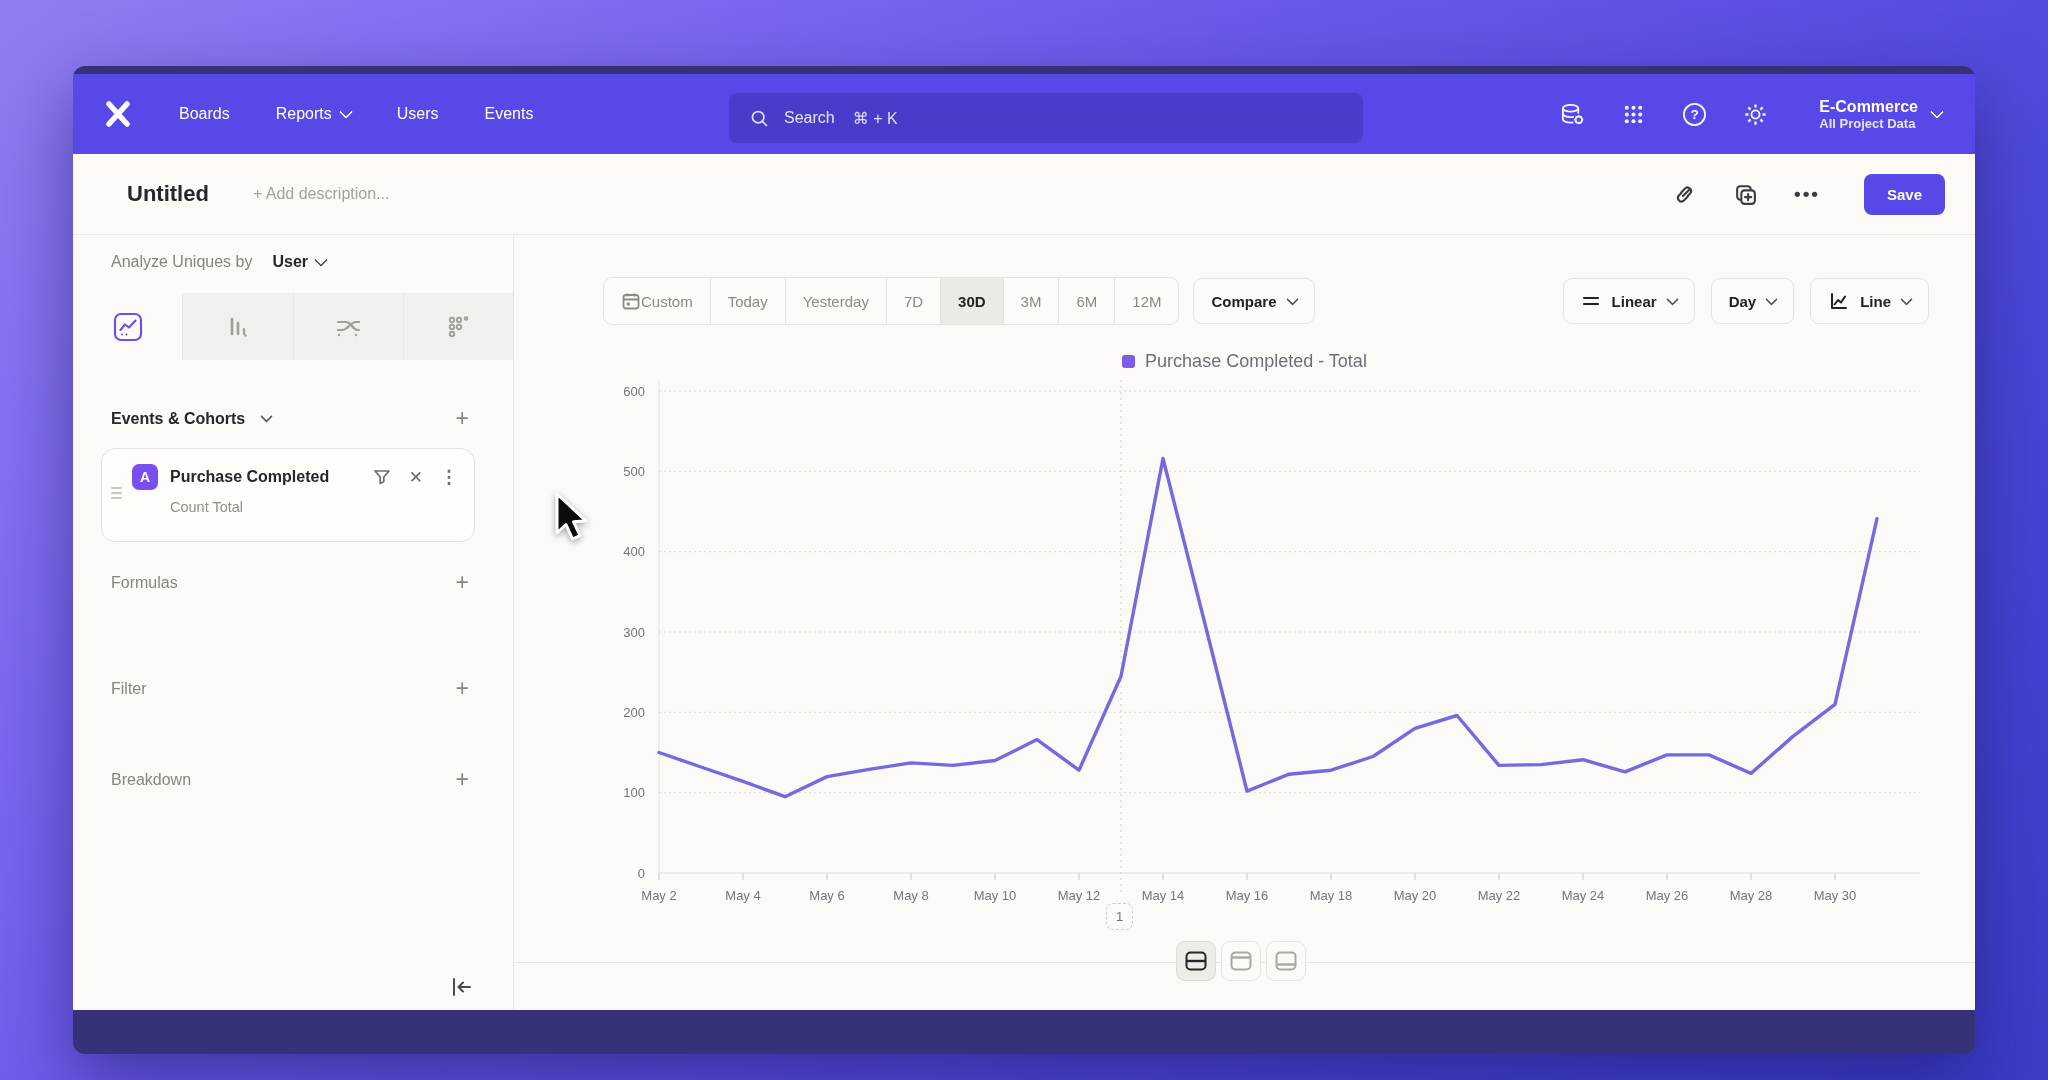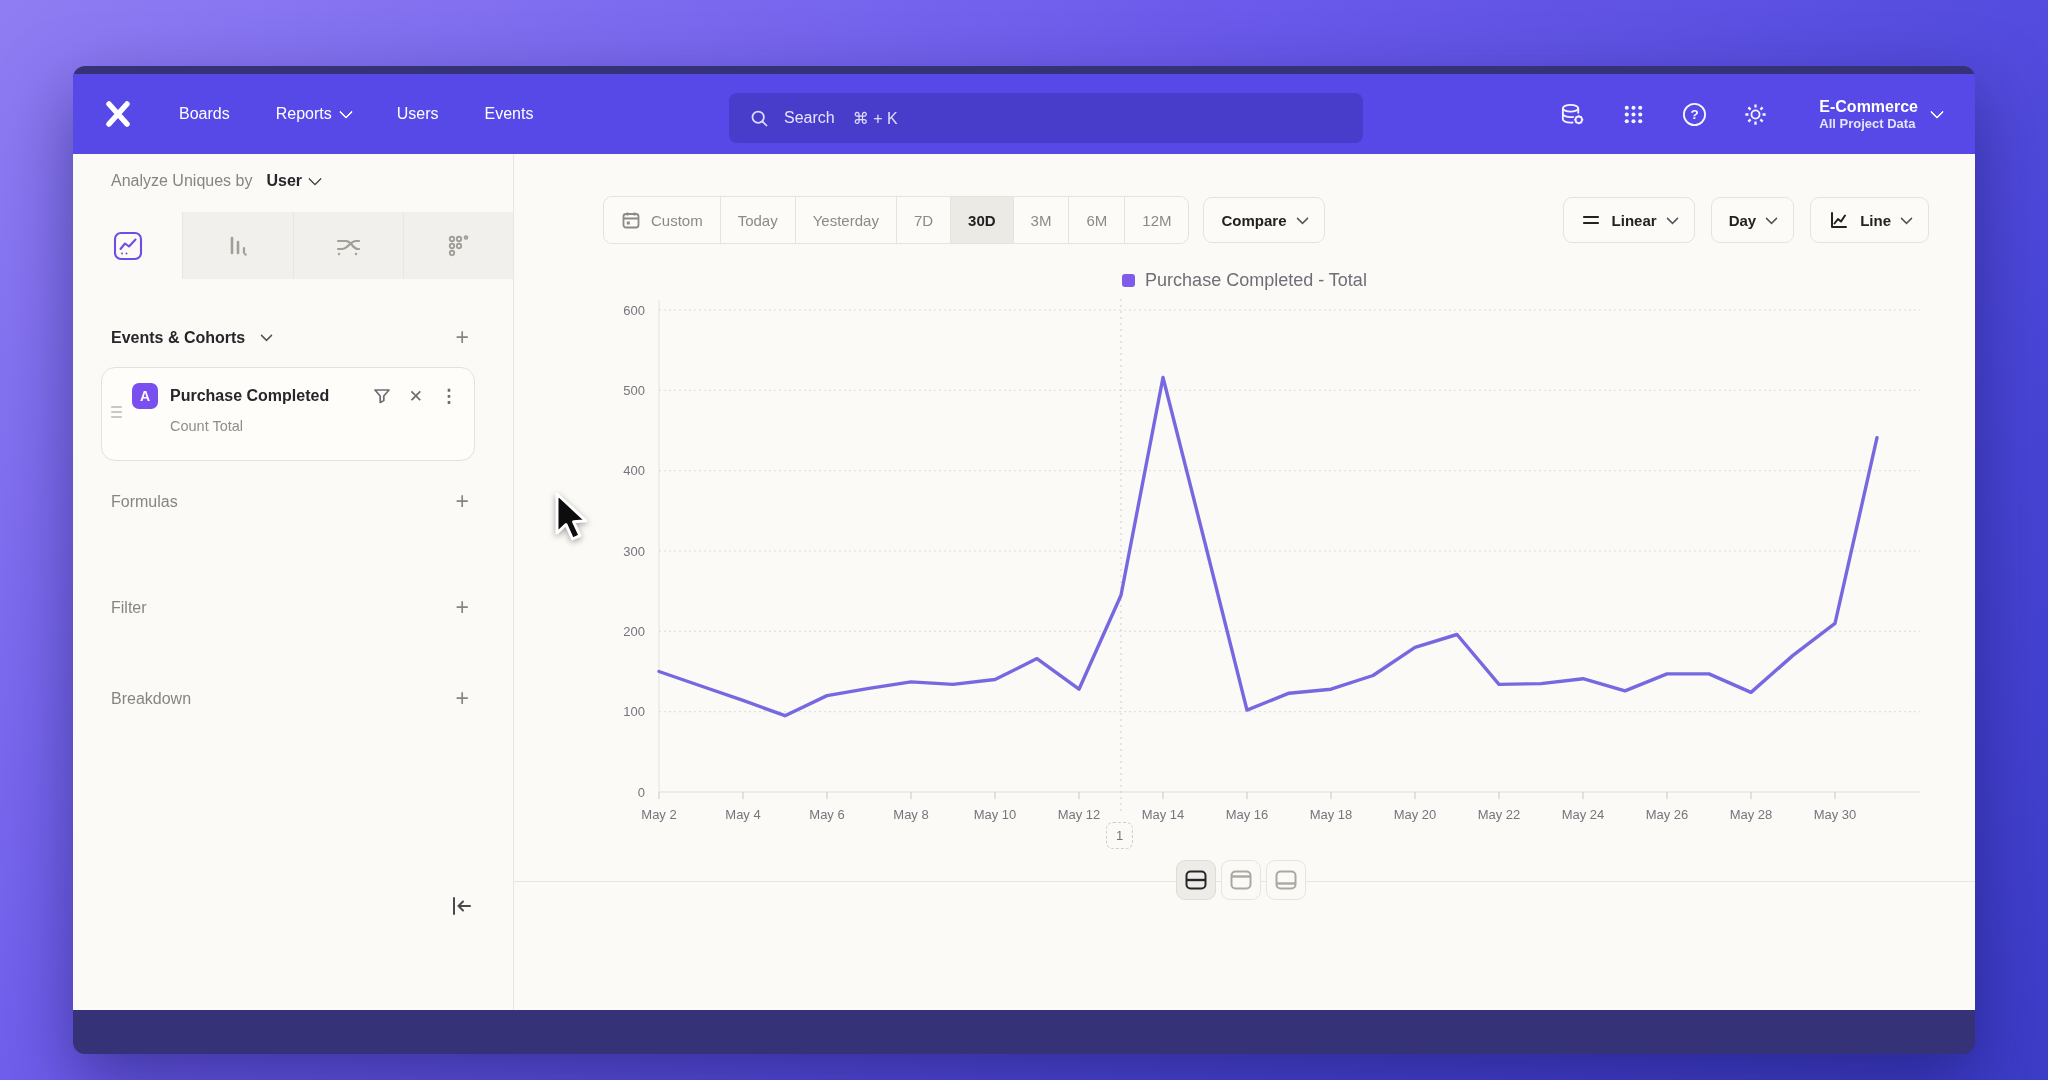--- a/index.html
+++ b/index.html
@@ -41,21 +41,21 @@
   .title{font-size:22px;font-weight:700;color:var(--ink)}
   .add-desc{font-size:16px;color:#a3a29b;margin-left:44px;cursor:text}
   .title-actions{margin-left:auto;display:flex;align-items:center;gap:36px}
   .t-icon{width:25px;height:25px;color:#3c3b40;cursor:pointer}
   .ellipsis{font-size:19px;letter-spacing:2px;color:#3c3b40;cursor:pointer;font-weight:700}
   .save-btn{margin-left:8px;background:var(--accent);color:#fff;border:none;border-radius:8px;
     padding:12px 23px;font-size:15px;font-weight:600;font-family:inherit;cursor:pointer}
   .body-row{flex:1;display:flex;min-height:0}
   
   .sidebar{width:441px;flex:none;border-right:1px solid #e7e6e2;position:relative;box-sizing:border-box}
-  .analyze-row{position:absolute;top:18px;left:38px;display:flex;align-items:center;gap:10px;font-size:16px;color:#86857f}
+  .analyze-row{position:absolute;top:18px;left:38px;display:flex;align-items:center;gap:16px;font-size:16px;color:#86857f}
   .analyze-val{color:var(--ink);font-weight:600;margin-left:4px;display:flex;align-items:center;gap:8px;cursor:pointer}
   .analyze-row .chev{border-color:#55545a}
   .tabstrip{position:absolute;top:58px;left:0;right:0;height:67px;background:#f1f0ec;display:flex}
   .tab{flex:1;display:flex;align-items:center;justify-content:center;border-right:1px solid #e7e6e2;cursor:pointer}
   .tab:last-child{border-right:none}
   .tab.active{background:var(--paper)}
   .ev-header{position:absolute;top:172px;left:38px;right:44px;display:flex;align-items:center;gap:17px}
   .ev-title{font-size:16px;font-weight:700;color:var(--ink)}
   .ev-header .chev{border-color:#55545a;width:7px;height:7px}
   .plus{margin-left:auto;font-size:23px;font-weight:400;color:#86857f;cursor:pointer;line-height:1}
@@ -71,21 +71,21 @@
   .x-glyph{font-size:17px;cursor:pointer}
   .kebab{font-size:18px;font-weight:700;cursor:pointer}
   .ev-metric{font-size:14.5px;color:var(--muted);margin:9px 0 16px 38px}
   .section-row{position:absolute;left:38px;right:44px;display:flex;align-items:center}
   .section-label{font-size:16px;font-weight:500;color:#86857f}
   .collapse-btn{position:absolute;top:740px;right:38px;width:26px;height:24px;cursor:pointer;color:#4a494f}
   
   .main{flex:1;position:relative;min-width:0}
   .controls{position:absolute;top:42px;left:89px;right:46px;display:flex;align-items:center}
   .seg{display:flex;border:1px solid var(--border);border-radius:9px;overflow:hidden;background:#fcfbf8}
-  .seg-btn{padding:0 17px;height:46px;display:flex;align-items:center;gap:10px;font-size:15px;
+  .seg-btn{padding:0 17px;height:46px;display:flex;align-items:center;font-size:15px;
     color:#8b8a84;border-right:1px solid var(--border);cursor:pointer;font-weight:500;box-sizing:border-box;white-space:nowrap}
   .seg-btn:last-child{border-right:none}
   .seg-btn.active{background:#ebeae5;color:#222;font-weight:700}
   .btn{height:46px;border:1px solid var(--border);border-radius:9px;padding:0 17px;display:flex;
     align-items:center;gap:11px;font-weight:700;font-size:15px;color:#222;background:#fcfbf8;cursor:pointer;box-sizing:border-box;white-space:nowrap}
   .compare-btn{margin-left:14px}
   .btn .chev{border-color:#55545a;width:7px;height:7px;margin-top:-3px}
   .right-controls{margin-left:auto;display:flex;gap:16px}
   .legend{position:absolute;top:116px;left:0;width:100%;display:flex;justify-content:center;
     align-items:center;gap:10px;font-size:18px;color:#6f6e76}
@@ -171,20 +171,41 @@
         <div class="project-txt">
           <span class="project-name">E-Commerce</span>
           <span class="project-sub">All Project Data</span>
         </div>
         <i class="chev"></i>
       </div>
     </div>
   </div>
 
   <div class="content">
+    <div class="titlebar">
+      <span class="title">Untitled</span>
+      <span class="add-desc">+ Add description...</span>
+      <div class="title-actions">
+        <svg class="t-icon" viewBox="0 0 24 24">
+          <g fill="none" stroke="currentColor" stroke-width="2" stroke-linecap="round">
+            <path d="M10.5 13.5 L16.5 7.5 M9 9.8 L12.6 6.2 a3.4 3.4 0 0 1 4.8 4.8 L15 13.4"></path>
+            <path d="M15 14.2 L11.4 17.8 a3.4 3.4 0 0 1 -4.8 -4.8 L9 10.6"></path>
+          </g>
+        </svg>
+        <svg class="t-icon" viewBox="0 0 24 24">
+          <g fill="none" stroke="currentColor" stroke-width="2">
+            <rect x="4" y="4" width="13" height="13" rx="3"></rect>
+            <rect x="8" y="8" width="13" height="13" rx="3" fill="#fbfaf6"></rect>
+            <path d="M14.5 11.5v6 M11.5 14.5h6" stroke-linecap="round"></path>
+          </g>
+        </svg>
+        <span class="ellipsis">•••</span>
+        <button class="save-btn">Save</button>
+      </div>
+    </div>
 
     <div class="body-row">
 
       <div class="sidebar">
         <div class="analyze-row">
           <span>Analyze Uniques by</span>
           <span class="analyze-val">
             <span>User</span>
             <i class="chev"></i>
           </span>

